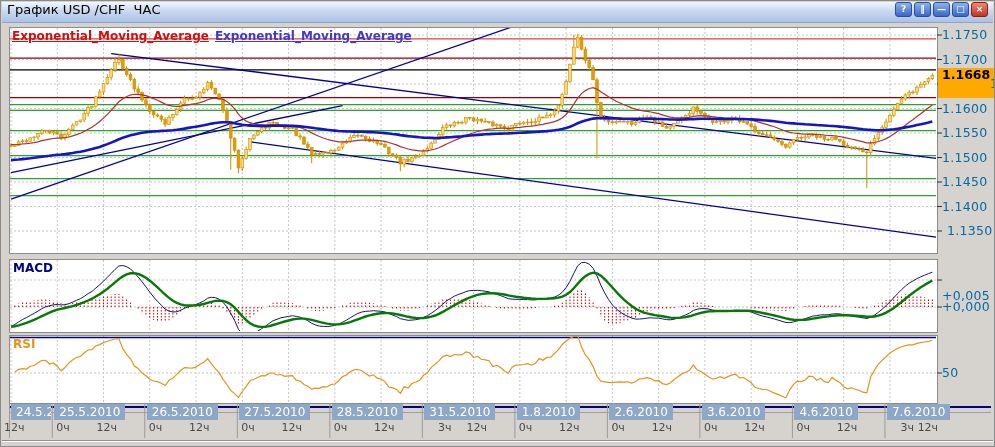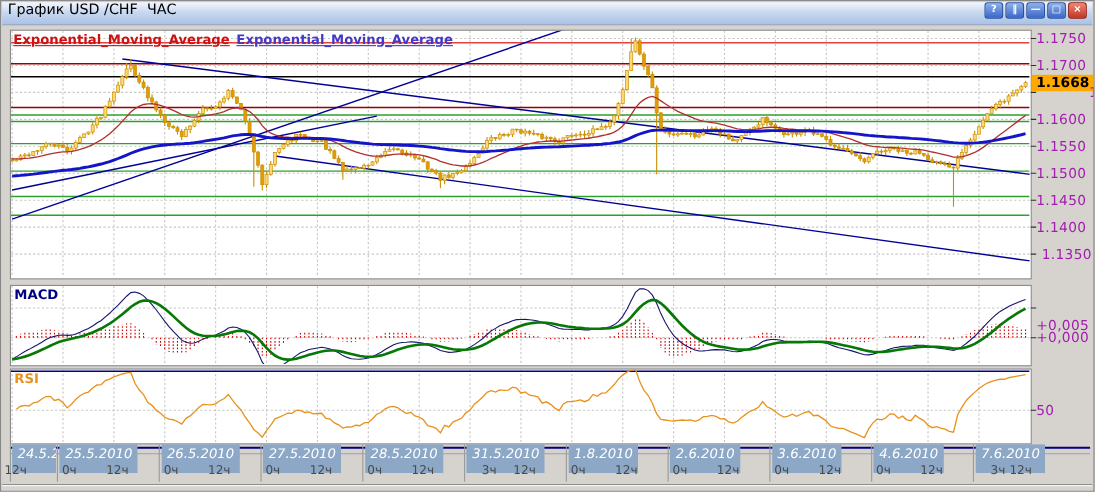--- a/index.html
+++ b/index.html
@@ -11,28 +11,28 @@
             background:linear-gradient(#f2f7ff,#c9d8f0 45%,#aac2e6);
             display:flex;padding:0 5px;box-sizing:border-box;
             border-bottom:1px solid #8fa5c8;}
   .title{font-size:13px;color:#000;white-space:pre;}
   .winbtns{margin-left:auto;display:flex;gap:2px;}
   .wbtn{width:17px;height:15px;border-radius:3px;box-sizing:border-box;
         background:linear-gradient(#8fb0e8,#3a67c8);border:1px solid #27509e;
         color:#fff;font-size:9px;font-weight:bold;line-height:13px;text-align:center;cursor:default;}
   .wbtn.close{background:linear-gradient(#f08673,#c13625);border-color:#8d1d0e;}
   .labels{position:absolute;left:0;top:0;width:995px;height:447px;pointer-events:none;}
-  .axlbl{position:absolute;font-size:12.5px;letter-spacing:.3px;color:#a21caf;white-space:nowrap;}
-  .pricebadge{position:absolute;left:937px;width:52px;height:15px;font-size:12.5px;font-weight:bold;
+  .axlbl{position:absolute;font-size:12.5px;letter-spacing:.3px;color:#0369a1;white-space:nowrap;}
+  .pricebadge{position:absolute;left:937px;width:52px;height:30px;font-size:12.5px;font-weight:bold;
               line-height:14px;padding-left:4px;color:#000;white-space:nowrap;}
   .legend{position:absolute;left:11px;top:28px;display:flex;gap:6px;font-size:12px;font-weight:bold;}
   .legend span{text-decoration:underline;white-space:nowrap;}
   .plabel{position:absolute;font-size:12px;font-weight:bold;}
-  .datebadge{position:absolute;top:403px;height:26px;line-height:16px;font-size:12px;color:#fff;
-             text-align:center;padding:0 5px;white-space:nowrap;overflow:hidden;box-sizing:border-box;font-style:italic;}
+  .datebadge{position:absolute;top:403px;height:16px;line-height:16px;font-size:12px;color:#fff;
+             text-align:center;padding:0 5px;white-space:nowrap;overflow:hidden;box-sizing:border-box;}
   .timelbl{position:absolute;top:421px;font-size:11px;color:#4a4a4a;white-space:nowrap;}
   .bottomstrip{position:absolute;left:1px;right:1px;top:439px;height:7px;background:#d6d3ce;
                border-top:1px solid #8f8f8f;box-shadow:inset 0 1px 0 #ffffff;}
 </style>
 </head>
 <body>
 
 <div class="stage">
 
   <svg id="chart-svg" width="995" height="447">

